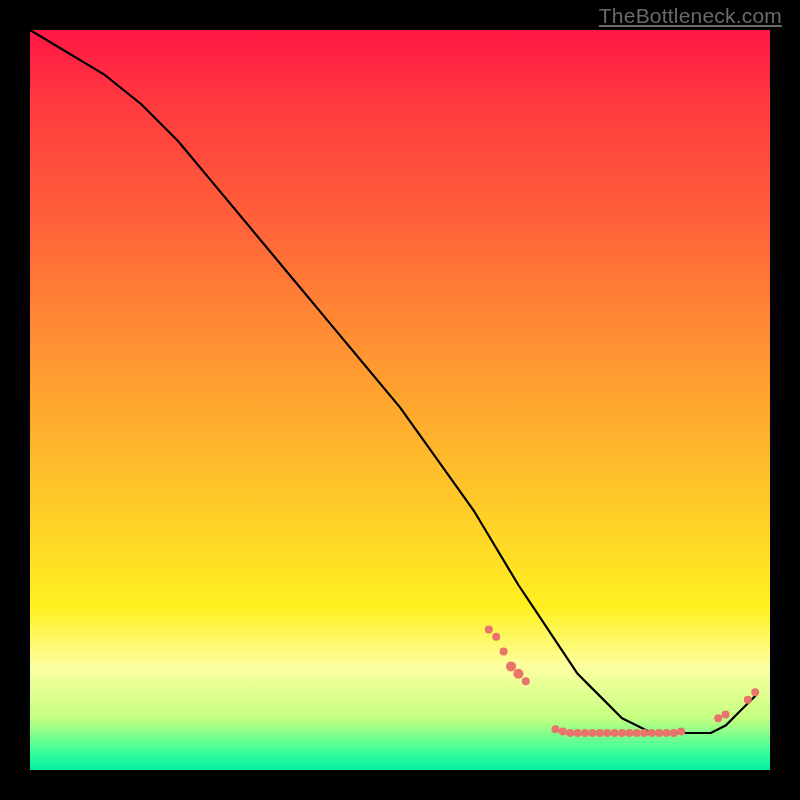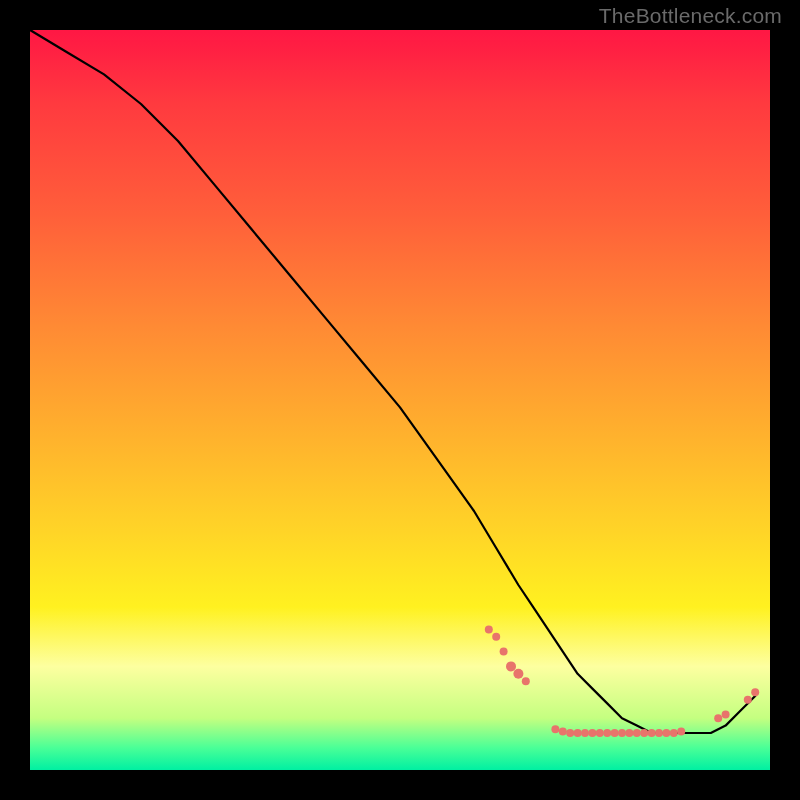--- a/index.html
+++ b/index.html
@@ -19,20 +19,21 @@
   }
   .watermark {
     position: absolute;
     top: 4px;
     right: 18px;
     color: #6a6a6a;
     font-size: 21px;
     font-weight: 400;
     letter-spacing: 0.2px;
     z-index: 30;
+    text-decoration: underline;
   }
   .plot {
     position: absolute;
     left: 30px;
     top: 30px;
     width: 740px;
     height: 740px;
     
     background: linear-gradient(
       to bottom,

